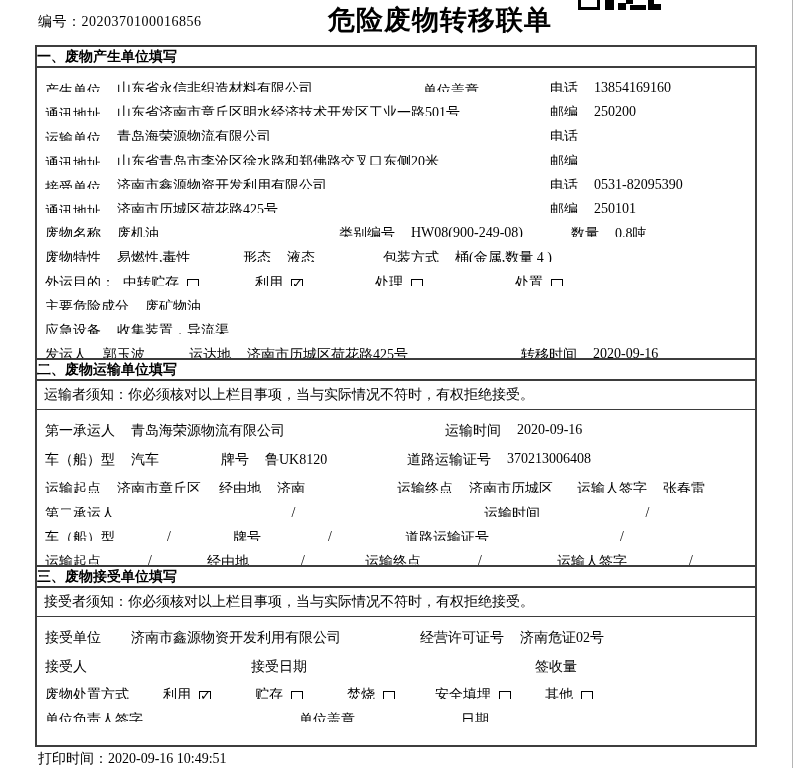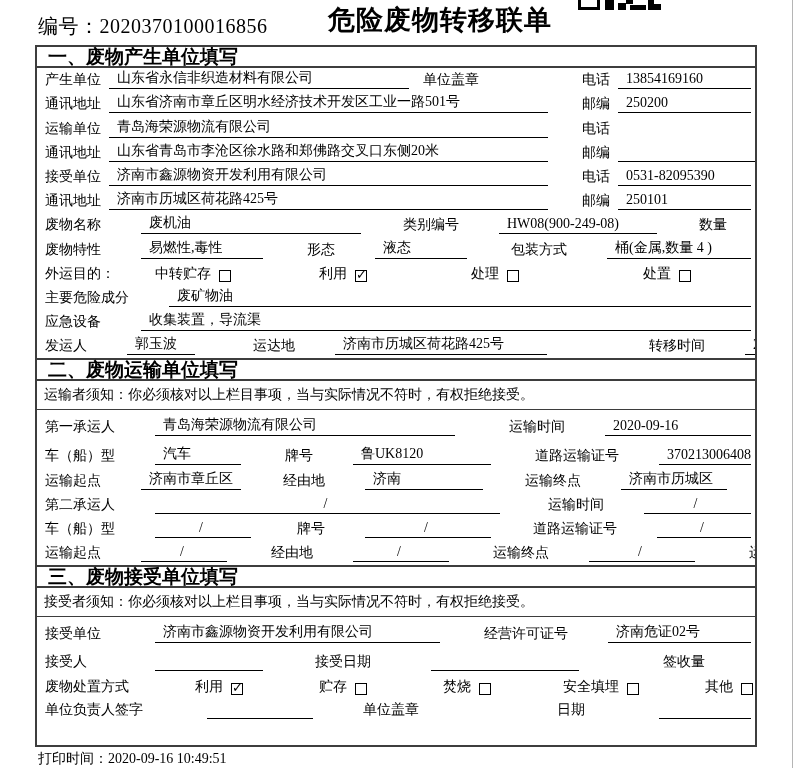--- a/index.html
+++ b/index.html
@@ -3,47 +3,47 @@
 <meta charset="utf-8">
 <style>
   * { margin:0; padding:0; box-sizing:border-box; }
   html,body { width:796px; height:768px; background:#ffffff; }
   body { font-family:"Liberation Serif","DejaVu Serif",serif; color:#000; font-size:14px; position:relative; overflow:hidden; }
 
   .page { position:absolute; inset:0; background:#fff; }
 
   .edge-line { position:absolute; left:792px; top:0; width:1px; height:768px; background:#b5b5b5; }
 
-  .serial { position:absolute; left:38px; top:13px; font-size:20px; letter-spacing:0.5px; }
+  .serial { position:absolute; left:38px; top:13px; font-size:14px; letter-spacing:0.5px; }
   .title  { position:absolute; left:328px; top:2px; font-size:27px; font-weight:bold;
             font-family:"Liberation Sans","DejaVu Sans",sans-serif; letter-spacing:1px; }
 
   .qr { position:absolute; left:578px; top:0; width:84px; height:11px; }
   .qr div { position:absolute; background:#000; }
   .qr .q1 { left:0; top:0; width:22px; height:10px; background:transparent;
             border:3px solid #000; border-top:none; }
   .qr .q2 { left:27px; top:0; width:9px;  height:10px; }
   .qr .q3 { left:40px; top:3px; width:8px; height:7px; }
   .qr .q4 { left:48px; top:0; width:7px;  height:4px; }
   .qr .q5 { left:52px; top:5px; width:16px; height:5px; }
   .qr .q6 { left:70px; top:0; width:6px;  height:10px; }
   .qr .q7 { left:76px; top:4px; width:7px; height:6px; }
 
   .form { position:absolute; left:35px; top:45px; width:722px; height:702px;
           border:2px solid #3d3d3d; background:#fff; display:flex; flex-direction:column; }
 
-  .sec-head { flex:0 0 21px; line-height:19px; font-weight:bold; font-size:19px;
+  .sec-head { flex:0 0 21px; line-height:19px; font-weight:bold; font-size:14px;
               font-family:"Liberation Sans","DejaVu Sans",sans-serif;
-              border-bottom:2px solid #3d3d3d; padding-left:11px; }
+              border-bottom:2px solid #3d3d3d; padding-left:0; }
   .bt { border-top:2px solid #3d3d3d; }
 
   .note { flex:0 0 29px; display:flex; align-items:center; padding-left:7px;
           border-bottom:1px solid #3d3d3d; white-space:nowrap; }
 
-  .r { display:flex; align-items:flex-end; padding:6px 4px 3px 6px; overflow:hidden;gap:32px; }
+  .r { display:flex; align-items:flex-start; padding:12px 4px 3px 6px; overflow:hidden; }
   .h24 { flex:0 0 24.2px; } .h29 { flex:0 0 29px; } .h28 { flex:0 0 28px; }
   .h25 { flex:0 0 24.5px; } .h23 { flex:0 0 23px; }
 
   .l { white-space:nowrap; margin:0 8px 0 2px; }
   .u { border-bottom:1px solid #000; white-space:nowrap; padding:0 4px 1px 8px;
        overflow:hidden; min-height:17px; }
   .f { flex:1 1 auto; }
   .c { text-align:center; padding-left:0; }
   .left505 { flex:0 0 505px; display:flex; align-items:flex-end; }
   .rt { flex:1 1 auto; display:flex; align-items:flex-end; }

